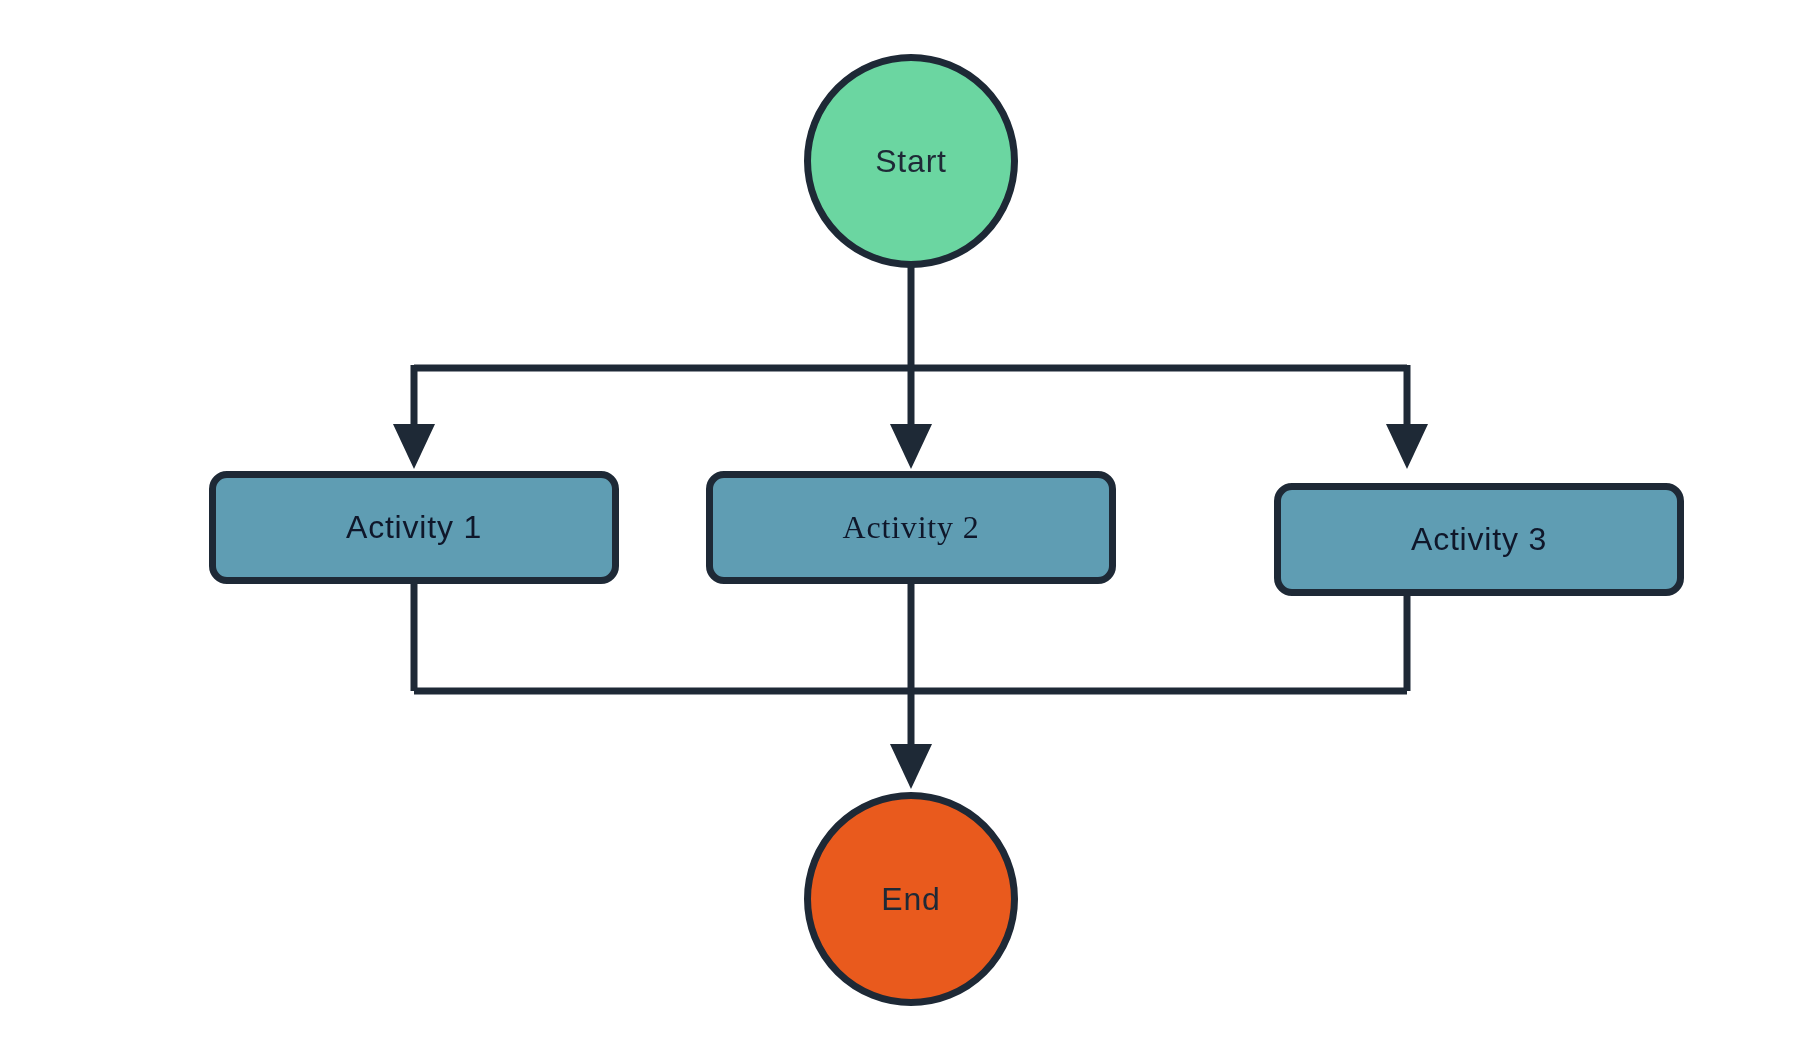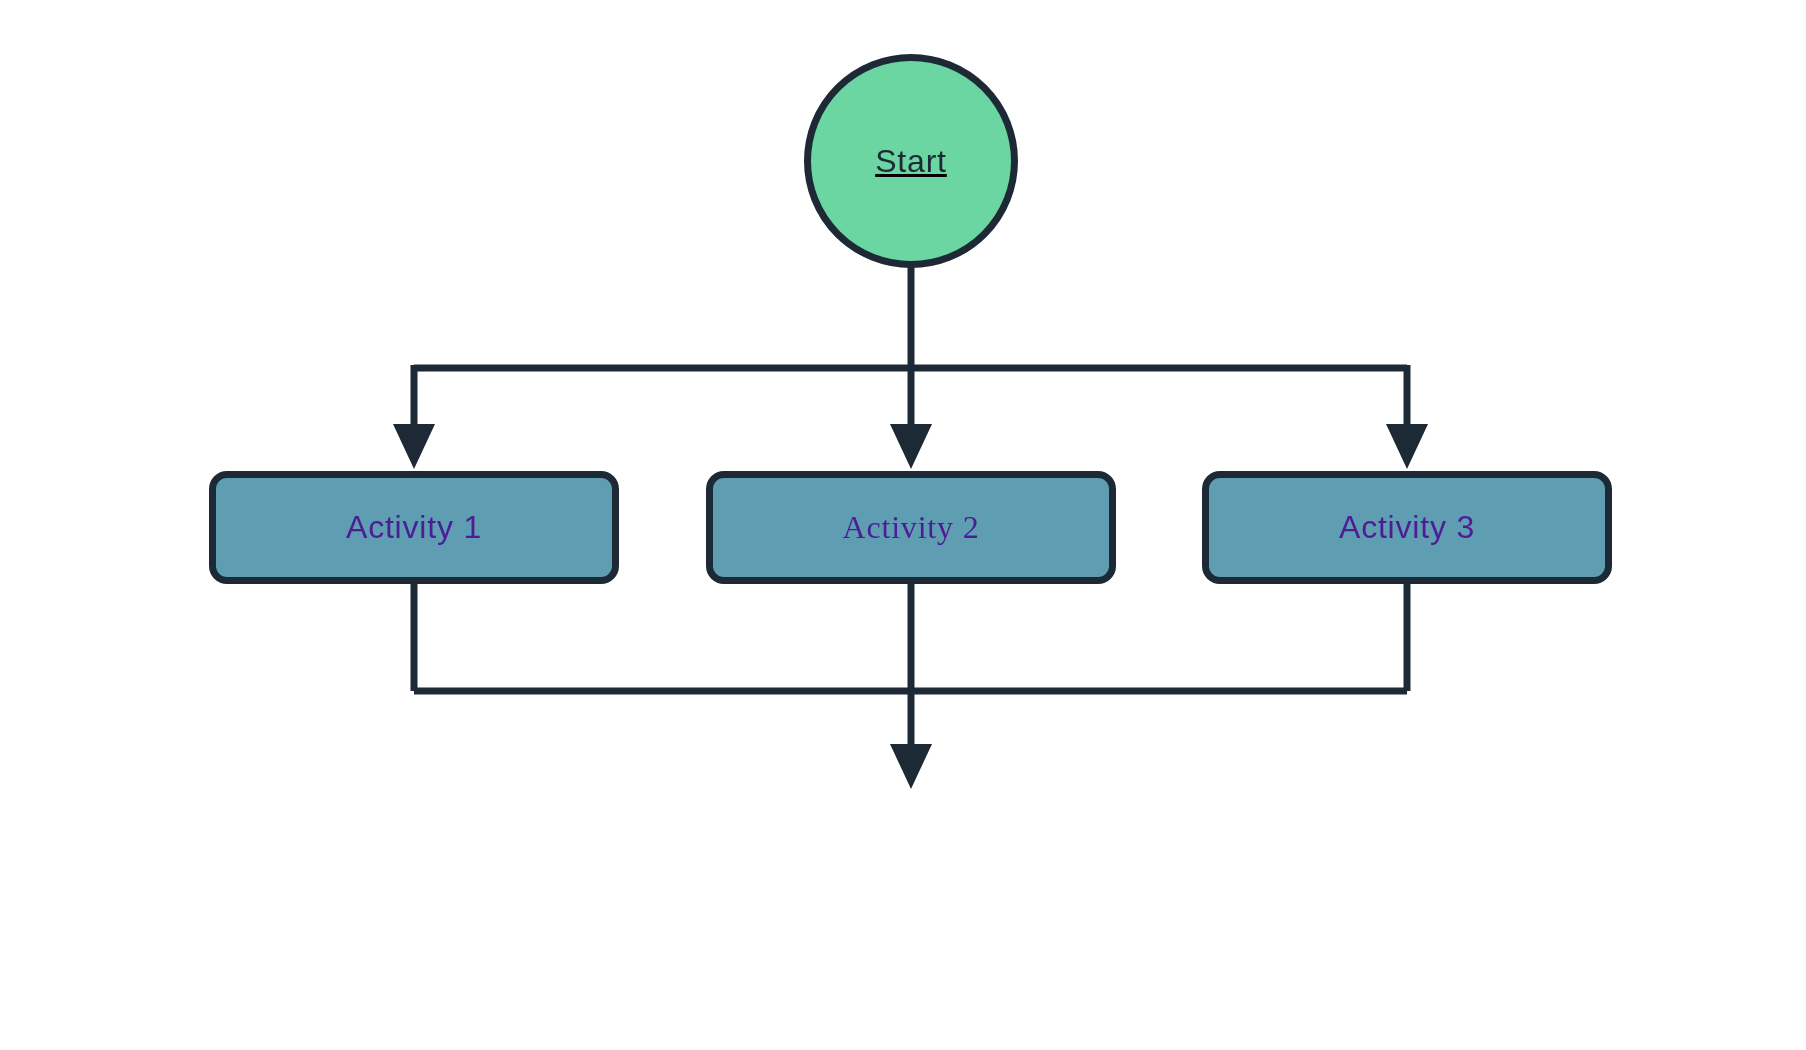--- a/index.html
+++ b/index.html
@@ -32,39 +32,38 @@
   }
   .node .label {
     font-size: 32px;
     letter-spacing: 0.8px;
     white-space: nowrap;
   }
   .terminal {
     width: 214px;
     height: 214px;
     border-radius: 50%;
-    text-decoration: underline;
   }
   .terminal .label {
     color: #1E2936;
   }
   .start-node  { left: 804px; top: 54px; }
   .end-node    { left: 804px; top: 792px; }
   .activity {
     top: 471px;
     width: 410px;
     height: 113px;
     border-radius: 18px;
   }
   .activity .label {
-    color: #4c1d95;
+    color: #0f172a;
   }
   .activity-1 { left: 209px; }
   .activity-2 { left: 706px; font-family: Liberation Serif, serif; }
-  .activity-3 { left: 1202px; }
+  .activity-3 { left: 1274px; margin-top: 12px; }
 </style>
 </head>
 <body>
 
 <div class="canvas">
 
   <svg class="edges-layer" viewBox="0 0 1806 1050" xmlns="http://www.w3.org/2000/svg">
 
     <g fill="none" stroke-width="7" stroke="#1E2936">
       <path d="M911 263 V368"></path>
@@ -96,14 +95,17 @@
   </div>
 
   <div class="node activity activity-2" style="background-color: rgb(95, 157, 179);">
     <span class="label">Activity 2</span>
   </div>
 
   <div class="node activity activity-3" style="background-color: rgb(95, 157, 179);">
     <span class="label">Activity 3</span>
   </div>
 
+  <div class="node terminal end-node" style="background-color: rgb(233, 90, 29);">
+    <span class="label">End</span>
+  </div>
 
 </div>
 
 </body></html>

